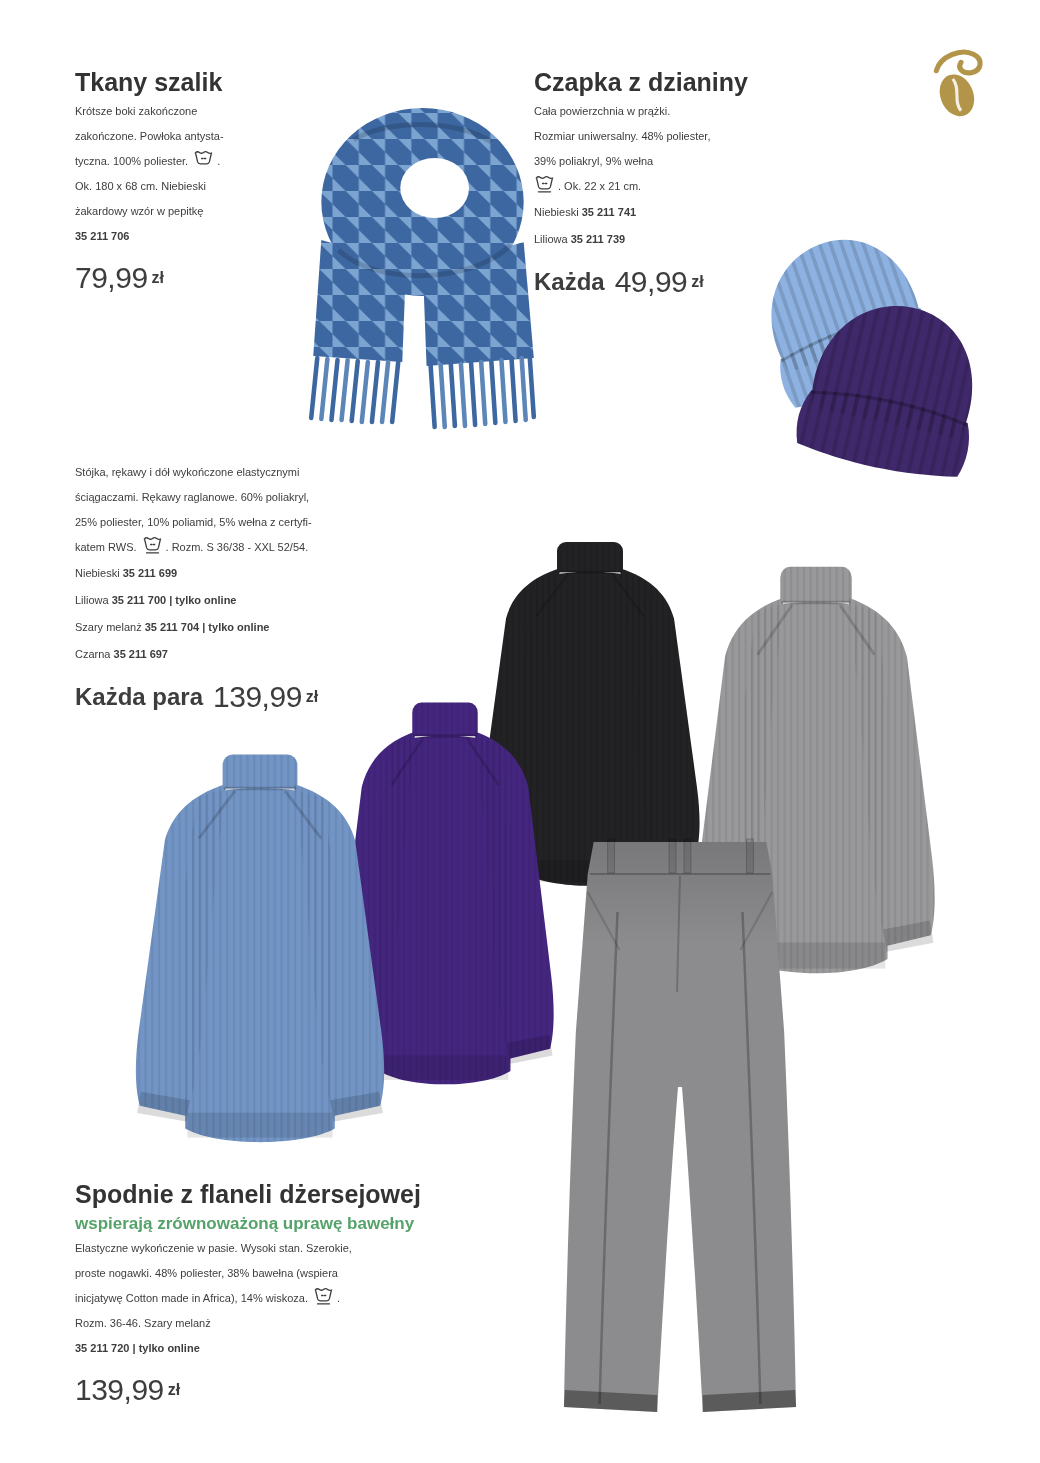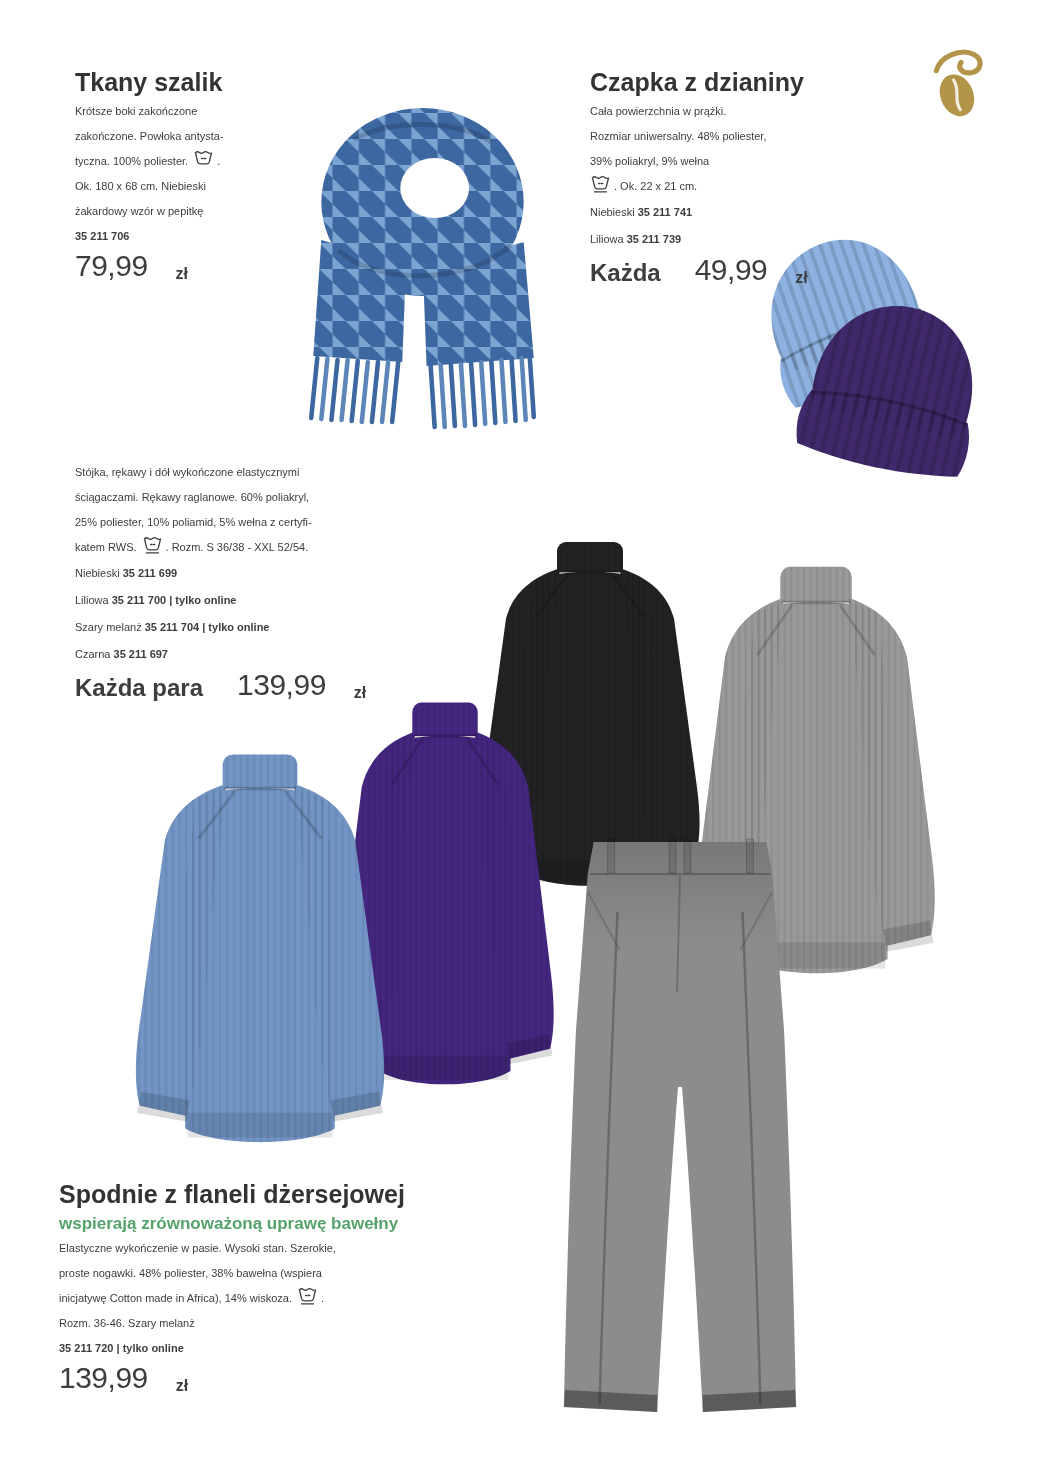--- a/index.html
+++ b/index.html
@@ -7,21 +7,21 @@
     position:relative;width:1040px;height:1463px;background:#fff;overflow:hidden;
     font-family:"Liberation Sans","DejaVu Sans",sans-serif;color:var(--text,#3d3d3d);
   }
   .pb{position:absolute;}
   .title{font-size:25px;line-height:24px;font-weight:700;color:var(--heading,#333);margin:0 0 5px 0;}
   .ln{font-size:11px;line-height:25px;color:var(--text,#3d3d3d);}
   .ln.vr{line-height:27px;}
   .cd{font-weight:700;}
   .code{font-weight:700;}
   .green{font-size:17px;line-height:25px;font-weight:700;color:var(--green,#55a36b);}
-  .price{display:flex;align-items:flex-end;gap:24px;}
+  .price{margin-top:12px;display:flex;align-items:center;}
   .price .pfx{font-size:24px;font-weight:700;margin-right:10px;}
   .price .num{font-size:30px;font-weight:400;letter-spacing:-0.5px;}
   .price .cur{font-size:16px;font-weight:700;margin-left:4px;}
   .wash{width:21px;height:19px;margin:0 3px -3px 5px;display:inline-block;}
   .wash.start{margin-left:0;}
   .ws{fill:none;stroke:var(--text,#3d3d3d);stroke-width:1.5;stroke-linecap:round;}
   .art{position:absolute;}
   .art svg{display:block;width:100%;height:100%;}
   .logo-wrap{position:absolute;left:930px;top:46px;width:60px;height:74px;}
   .logo-wrap svg{width:100%;height:100%;}
@@ -183,21 +183,21 @@
         </svg><span>.</span></div>
     <div class="ln">Ok. 180 x 68 cm. Niebieski</div>
     <div class="ln">żakardowy wzór w pepitkę</div>
     <div class="ln code">35 211 706</div>
     <div class="price">
       <span class="num">79,99</span>
       <span class="cur">zł</span>
     </div>
   </section>
 
-  <section class="pb" style="left:590px;top:70px;width:320px">
+  <section class="pb" style="left:534px;top:70px;width:320px">
     <h3 class="title">Czapka z dzianiny</h3>
     <div class="ln">Cała powierzchnia w prążki.</div>
     <div class="ln">Rozmiar uniwersalny. 48% poliester,</div>
     <div class="ln">39% poliakryl, 9% wełna</div>
     <div class="ln"><svg class="wash start" viewBox="0 0 24 22">
           <path class="ws" d="M3,5.5 L5.2,15 q0.6,2.2 3,2.2 h7.6 q2.4,0 3,-2.2 L21,5.5"></path>
           <path class="ws" d="M2.5,4.6 q2.4,-2.4 4.7,-0.6 q2.4,1.9 4.8,0 q2.4,-1.9 4.8,0 q2.3,1.8 4.7,0.6"></path>
           <path class="ws" d="M9.8,11 h1.6 M13,11 h1.6"></path>
           <path class="ws" d="M5,20.6 h14"></path>
         </svg><span>. Ok. 22 x 21 cm.</span></div>
@@ -224,21 +224,21 @@
     <div class="ln vr"><span>Liliowa</span> <b class="cd">35 211 700</b> <b class="cd">| tylko online</b></div>
     <div class="ln vr"><span>Szary melanż</span> <b class="cd">35 211 704</b> <b class="cd">| tylko online</b></div>
     <div class="ln vr"><span>Czarna</span> <b class="cd">35 211 697</b> <b class="cd"></b></div>
     <div class="price">
       <span class="pfx">Każda para</span>
       <span class="num">139,99</span>
       <span class="cur">zł</span>
     </div>
   </section>
 
-  <section class="pb" style="left:59px;top:1182px;width:484px">
+  <section class="pb" style="left:75px;top:1182px;width:484px">
     <h3 class="title">Spodnie z flaneli dżersejowej</h3>
     <div class="green">wspierają zrównoważoną uprawę bawełny</div>
     <div class="ln">Elastyczne wykończenie w pasie. Wysoki stan. Szerokie,</div>
     <div class="ln">proste nogawki. 48% poliester, 38% bawełna (wspiera</div>
     <div class="ln"><span>inicjatywę Cotton made in Africa), 14% wiskoza.</span><svg class="wash" viewBox="0 0 24 22">
           <path class="ws" d="M3,5.5 L5.2,15 q0.6,2.2 3,2.2 h7.6 q2.4,0 3,-2.2 L21,5.5"></path>
           <path class="ws" d="M2.5,4.6 q2.4,-2.4 4.7,-0.6 q2.4,1.9 4.8,0 q2.4,-1.9 4.8,0 q2.3,1.8 4.7,0.6"></path>
           <path class="ws" d="M9.8,11 h1.6 M13,11 h1.6"></path>
           <path class="ws" d="M5,20.6 h14"></path>
         </svg><span>.</span></div>

